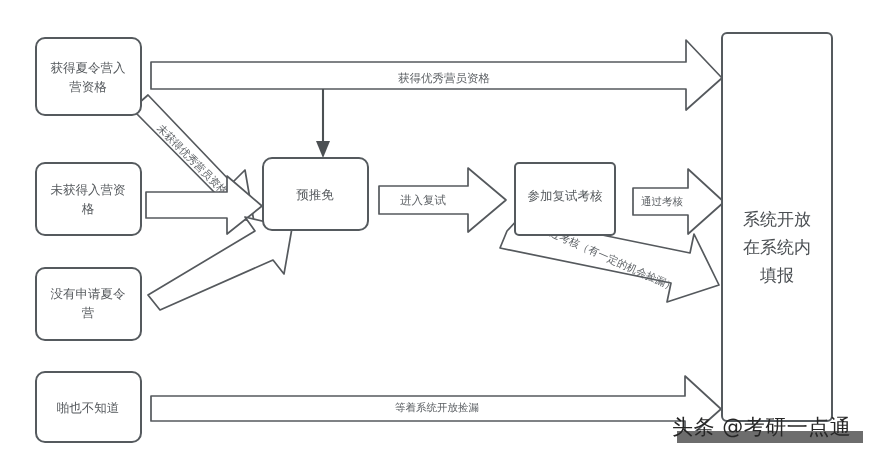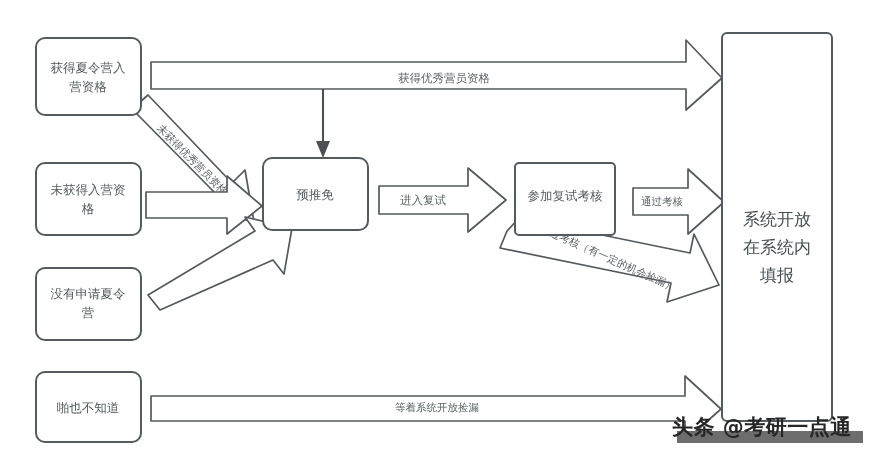--- a/index.html
+++ b/index.html
@@ -71,21 +71,21 @@
     width: 219px;
     height: 42px;
   }
   .wm-text {
     position: absolute;
     left: 0;
     top: 0;
     width: 219px;
     font-family: "DejaVu Sans", "Liberation Sans", sans-serif;
     font-size: 21px;
-    font-weight: bold;
+    font-weight: normal;
     color: #262626;
     letter-spacing: 0.5px;
     white-space: nowrap;
     z-index: 3;
   }
   .wm-plate {
     position: absolute;
     left: 5px;
     top: 18px;
     width: 186px;

